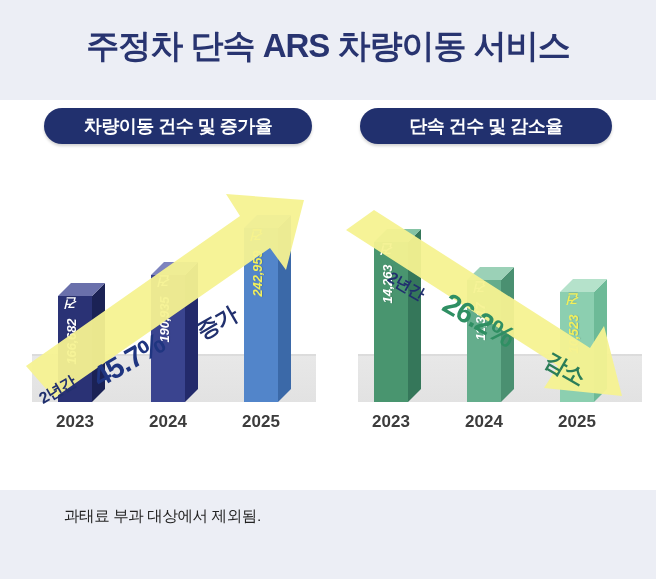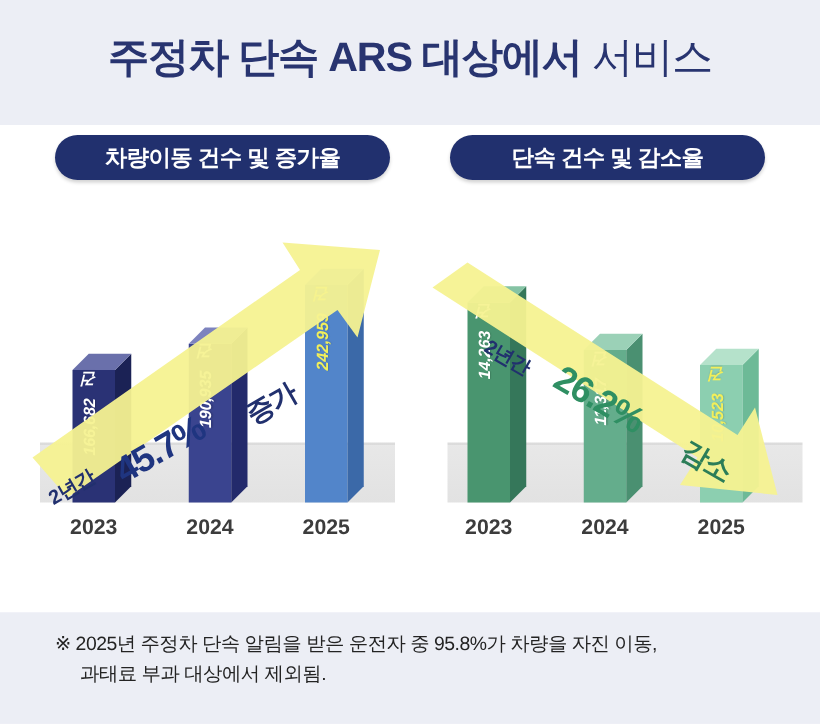--- a/index.html
+++ b/index.html
@@ -16,21 +16,21 @@
     position:absolute;left:0;top:0;width:656px;height:100px;
     background:#eceef5;
   }
   .main-title{
     position:absolute;left:0;top:24px;width:656px;
     text-align:center;
     font-size:33px;font-weight:bold;
     color:#283470;letter-spacing:-1px;
     white-space:nowrap;
   }
-  .main-title .thin{font-weight:normal;}
+  .main-title .thin{font-weight:bold;}
 
   
   .card{
     position:absolute;left:0;top:100px;width:656px;height:390px;
     background:#ffffff;
   }
 
   
   .pill{
     position:absolute;top:8px;height:36px;
@@ -131,21 +131,21 @@
   .wm-badge{
     position:absolute;left:196px;top:14px;width:34px;height:34px;
   }
 </style>
 </head>
 <body>
 
 <div class="page">
 
   <div class="title-band">
-    <div class="main-title"><span>주정차 단속 ARS 대상에서</span><span class="thin"> 서비스</span></div>
+    <div class="main-title"><span>주정차 단속 ARS 차량이동</span><span class="thin"> 서비스</span></div>
   </div>
 
   <div class="card">
 
     <div class="pill pill-left">
       <span>차량이동 건수 및 증가율</span>
     </div>
     <div class="pill pill-right">
       <span>단속 건수 및 감소율</span>
     </div>
@@ -240,19 +240,18 @@
       <div class="arrow-text at-right-suffix">감소</div>
 
       <div class="year" style="left:17px;">2023</div>
       <div class="year" style="left:110px;">2024</div>
       <div class="year" style="left:203px;">2025</div>
     </div>
   </div>
 
   <div class="foot">
     <div class="foot-text">
-      <div>※ 2025년 주정차 단속 알림을 받은 운전자 중 95.8%가 차량을 자진 이동,</div>
       <div style="padding-left:20px;">과태료 부과 대상에서 제외됨.</div>
     </div>
   </div>
 
 
 </div>
 
 </body></html>

